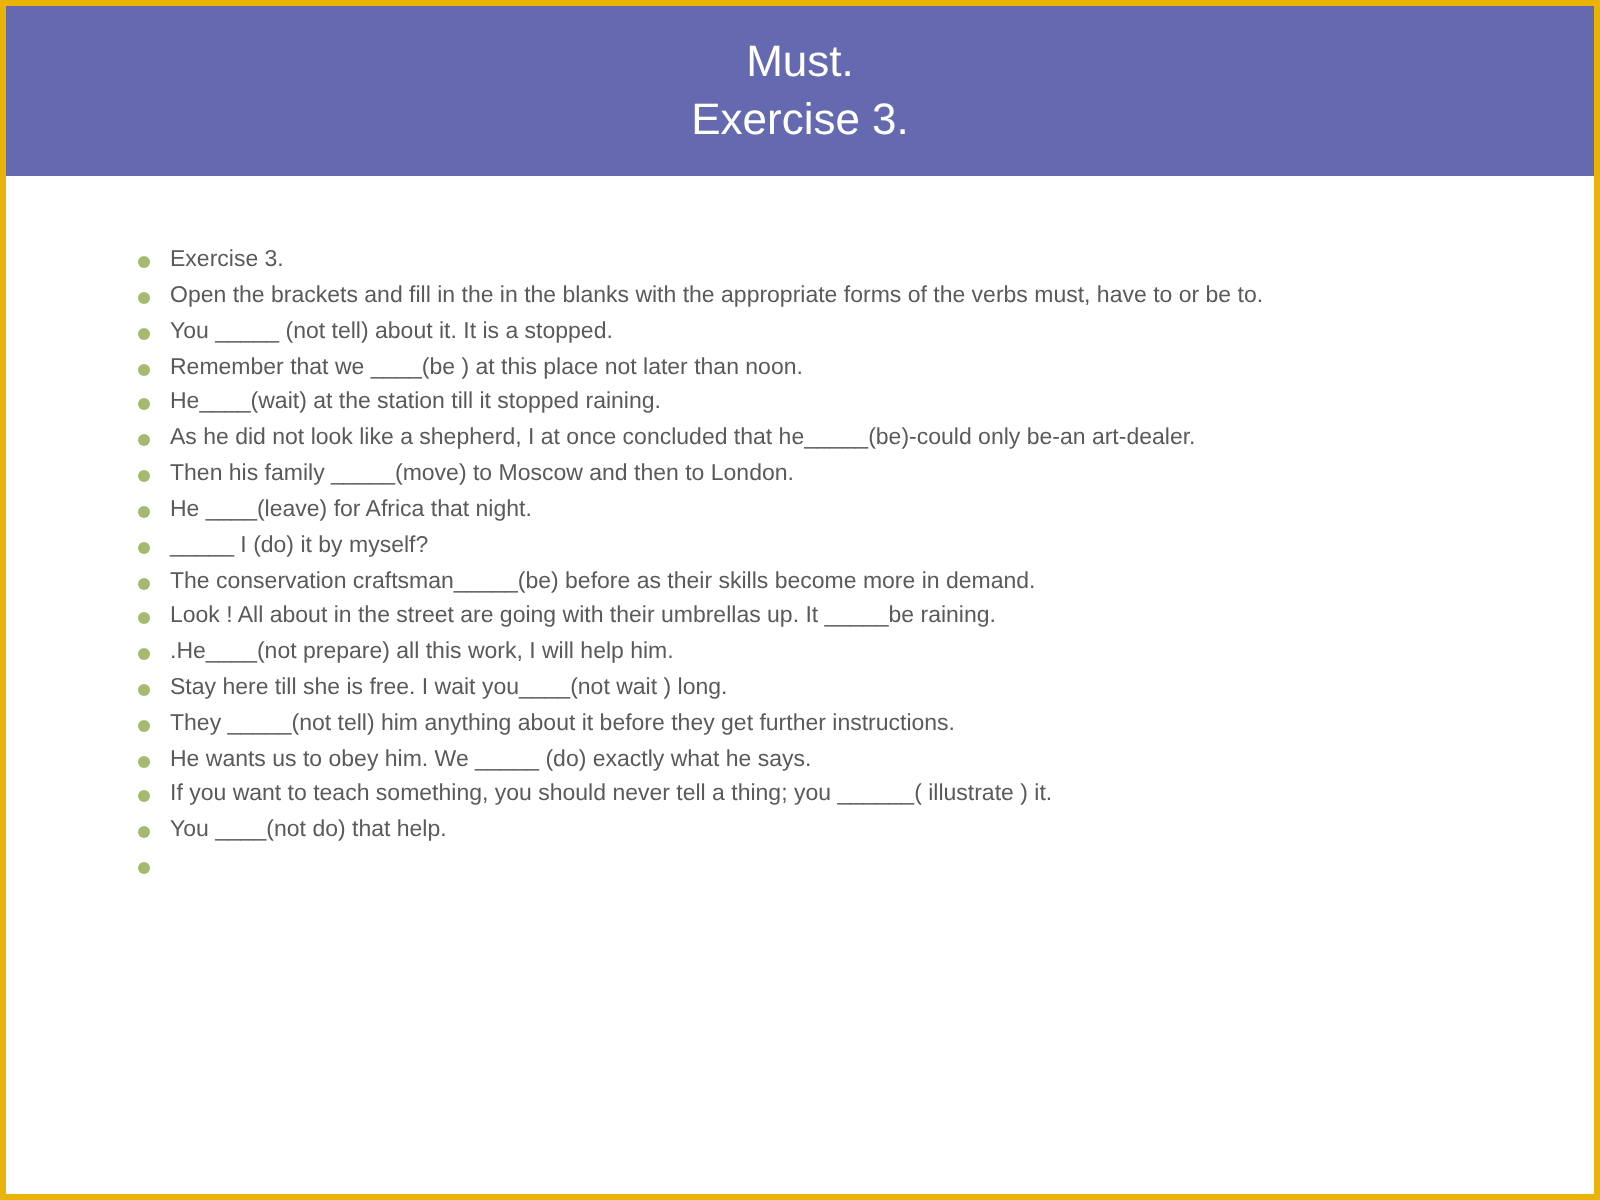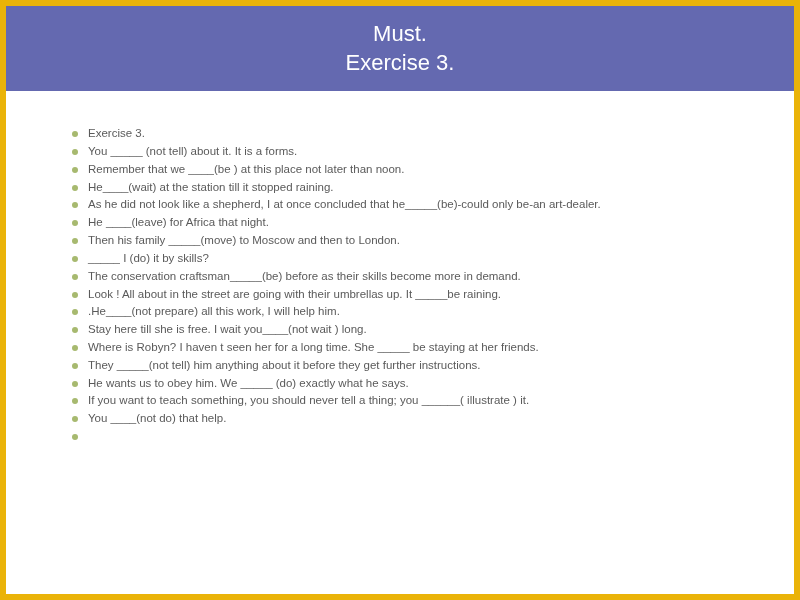--- a/index.html
+++ b/index.html
@@ -9,21 +9,21 @@
     height: 600px;
     background: #ffffff;
     font-family: Arial, Helvetica, sans-serif;
     overflow: hidden;
   }
   .slide {
     width: 800px;
     height: 600px;
     box-sizing: border-box;
     position: relative;
-    border: 6px solid #eab308;
+    border: 3px solid #eab308;
   }
   .title-band {
     background: #6469b0;
     color: #ffffff;
     text-align: center;
     padding: 14px 0 14px 0;
     font-size: 22px;
     line-height: 1.3;
     font-weight: 400;
   }
@@ -59,32 +59,32 @@
 <div class="slide">
 
   <div class="title-band">
     <div>Must.</div>
     <div>Exercise 3.</div>
   </div>
 
   <div class="content">
     <ul class="bullets">
       <li>Exercise 3.</li>
-      <li>You _____ (not tell) about it. It is a forms.</li>
+      <li>Open the brackets and fill in the in the blanks with the appropriate forms of the verbs must, have to or be to.</li>
+      <li>You _____ (not tell) about it. It is a stopped.</li>
       <li> Remember that we ____(be ) at this place not later than noon.</li>
       <li> He____(wait) at the station till it stopped raining.</li>
       <li> As he did not look like a shepherd, I at once concluded that he_____(be)-could only be-an art-dealer.</li>
+      <li>Then his family _____(move) to Moscow and then to London.</li>
       <li> He ____(leave) for Africa that night.</li>
-      <li>Then his family _____(move) to Moscow and then to London.</li>
-      <li> _____ I (do) it by skills?</li>
+      <li> _____ I (do) it by myself?</li>
       <li> The conservation craftsman_____(be) before as their skills become more in demand.</li>
       <li> Look !  All about in the street are going with their umbrellas up. It _____be raining.</li>
       <li>.He____(not prepare) all this work, I will help him.</li>
       <li> Stay here till she is free. I wait you____(not wait )   long.</li>
-      <li> Where is Robyn? I haven t seen her for a long time. She _____  be staying at her friends.</li>
       <li> They _____(not tell) him anything about it before they get further instructions.</li>
       <li> He wants us to obey him. We _____ (do) exactly what he says.</li>
       <li>If you want to teach something, you should never tell a thing; you ______( illustrate ) it.</li>
       <li> You ____(not do) that help.</li>
       <li></li>
     </ul>
   </div>
 
 </div>
 

